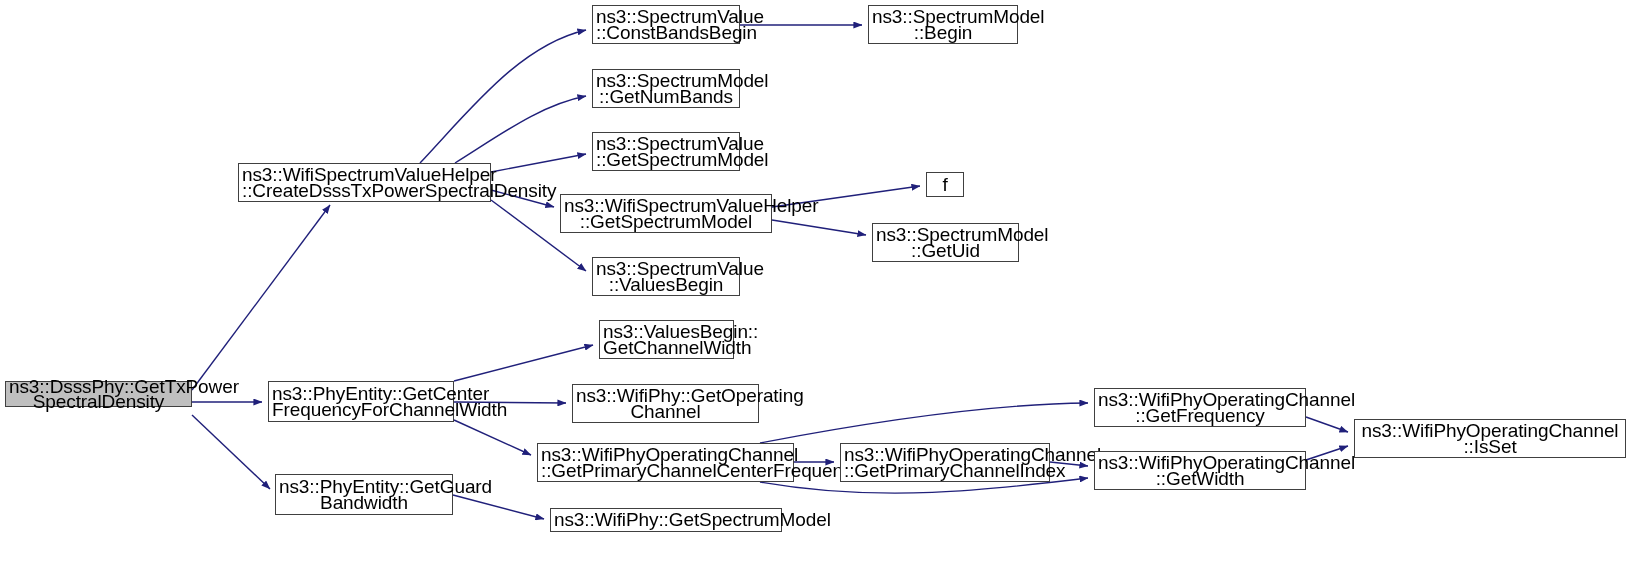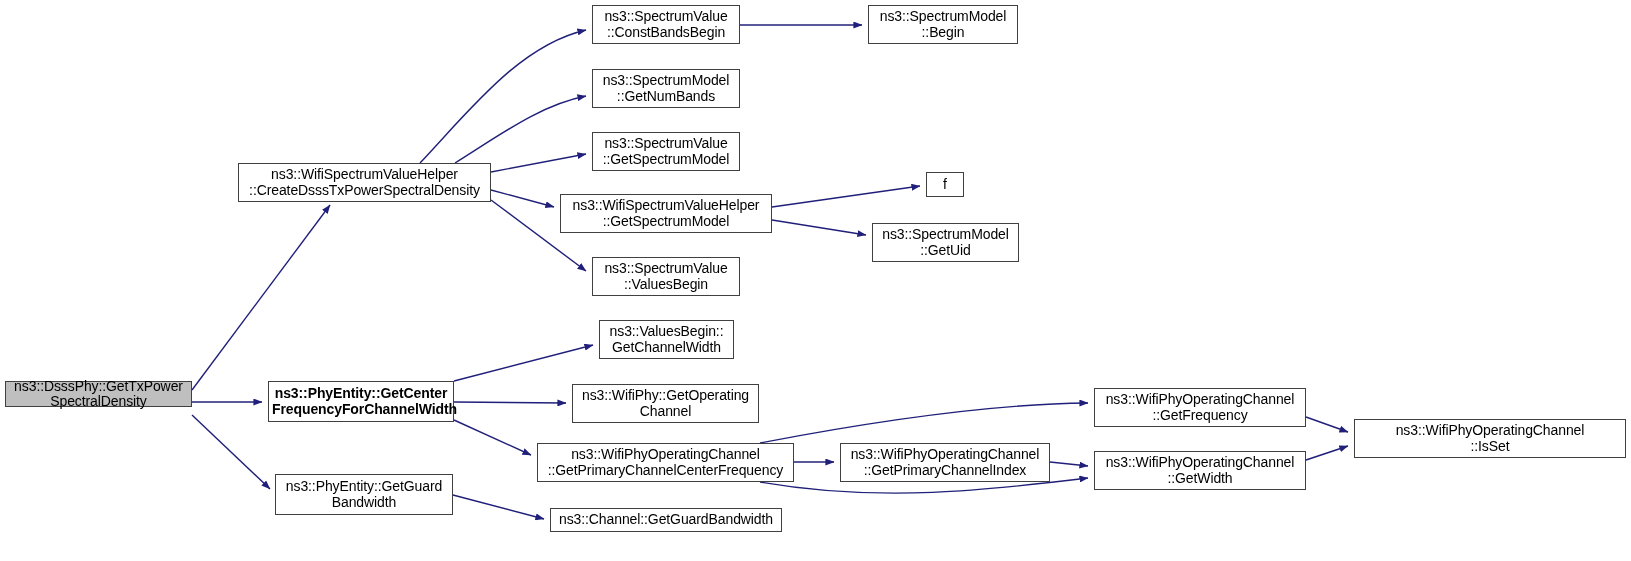--- a/index.html
+++ b/index.html
@@ -25,21 +25,21 @@
     width: 1631px;
     height: 561px;
     pointer-events: none;
   }
   .node {
     position: absolute;
     box-sizing: border-box;
     border: 1px solid #404040;
     background: #ffffff;
     color: #000000;
-    font-size: 14px;
+    font-size: 19px;
     line-height: 15.5px;
     text-align: center;
     display: flex;
     align-items: center;
     justify-content: center;
     padding: 1px 3px;
     white-space: pre-line;
     letter-spacing: -0.1px;
   }
   .node.root {
@@ -99,31 +99,31 @@
 ::GetSpectrumModel</span></div>
       <div class="node" style="left: 560px; top: 194px; width: 212px; height: 39px;"><span class="node-label">ns3::WifiSpectrumValueHelper
 ::GetSpectrumModel</span></div>
       <div class="node" style="left: 592px; top: 257px; width: 148px; height: 39px;"><span class="node-label">ns3::SpectrumValue
 ::ValuesBegin</span></div>
       <div class="node" style="left: 868px; top: 5px; width: 150px; height: 39px;"><span class="node-label">ns3::SpectrumModel
 ::Begin</span></div>
       <div class="node" style="left: 926px; top: 172px; width: 38px; height: 25px;"><span class="node-label">f</span></div>
       <div class="node" style="left: 872px; top: 223px; width: 147px; height: 39px;"><span class="node-label">ns3::SpectrumModel
 ::GetUid</span></div>
-      <div class="node" style="left: 268px; top: 381px; width: 186px; height: 41px; font-weight: bold;"><span class="node-label">ns3::PhyEntity::GetCenter
+      <div class="node" style="left: 268px; top: 381px; width: 186px; height: 41px;"><span class="node-label">ns3::PhyEntity::GetCenter
 FrequencyForChannelWidth</span></div>
       <div class="node" style="left: 275px; top: 474px; width: 178px; height: 41px;"><span class="node-label">ns3::PhyEntity::GetGuard
 Bandwidth</span></div>
       <div class="node" style="left: 599px; top: 320px; width: 135px; height: 39px;"><span class="node-label">ns3::ValuesBegin::
 GetChannelWidth</span></div>
       <div class="node" style="left: 572px; top: 384px; width: 187px; height: 39px;"><span class="node-label">ns3::WifiPhy::GetOperating
 Channel</span></div>
       <div class="node" style="left: 537px; top: 443px; width: 257px; height: 39px;"><span class="node-label">ns3::WifiPhyOperatingChannel
 ::GetPrimaryChannelCenterFrequency</span></div>
-      <div class="node" style="left: 550px; top: 508px; width: 232px; height: 24px;"><span class="node-label">ns3::Channel::GetGuardBandwidth</span></div>
+      <div class="node" style="left: 550px; top: 508px; width: 232px; height: 24px;"><span class="node-label">ns3::WifiPhy::GetSpectrumModel</span></div>
       <div class="node" style="left: 840px; top: 443px; width: 210px; height: 39px;"><span class="node-label">ns3::WifiPhyOperatingChannel
 ::GetPrimaryChannelIndex</span></div>
       <div class="node" style="left: 1094px; top: 388px; width: 212px; height: 39px;"><span class="node-label">ns3::WifiPhyOperatingChannel
 ::GetFrequency</span></div>
       <div class="node" style="left: 1094px; top: 451px; width: 212px; height: 39px;"><span class="node-label">ns3::WifiPhyOperatingChannel
 ::GetWidth</span></div>
       <div class="node" style="left: 1354px; top: 419px; width: 272px; height: 39px;"><span class="node-label">ns3::WifiPhyOperatingChannel
 ::IsSet</span></div>
     </div>
 </div>

